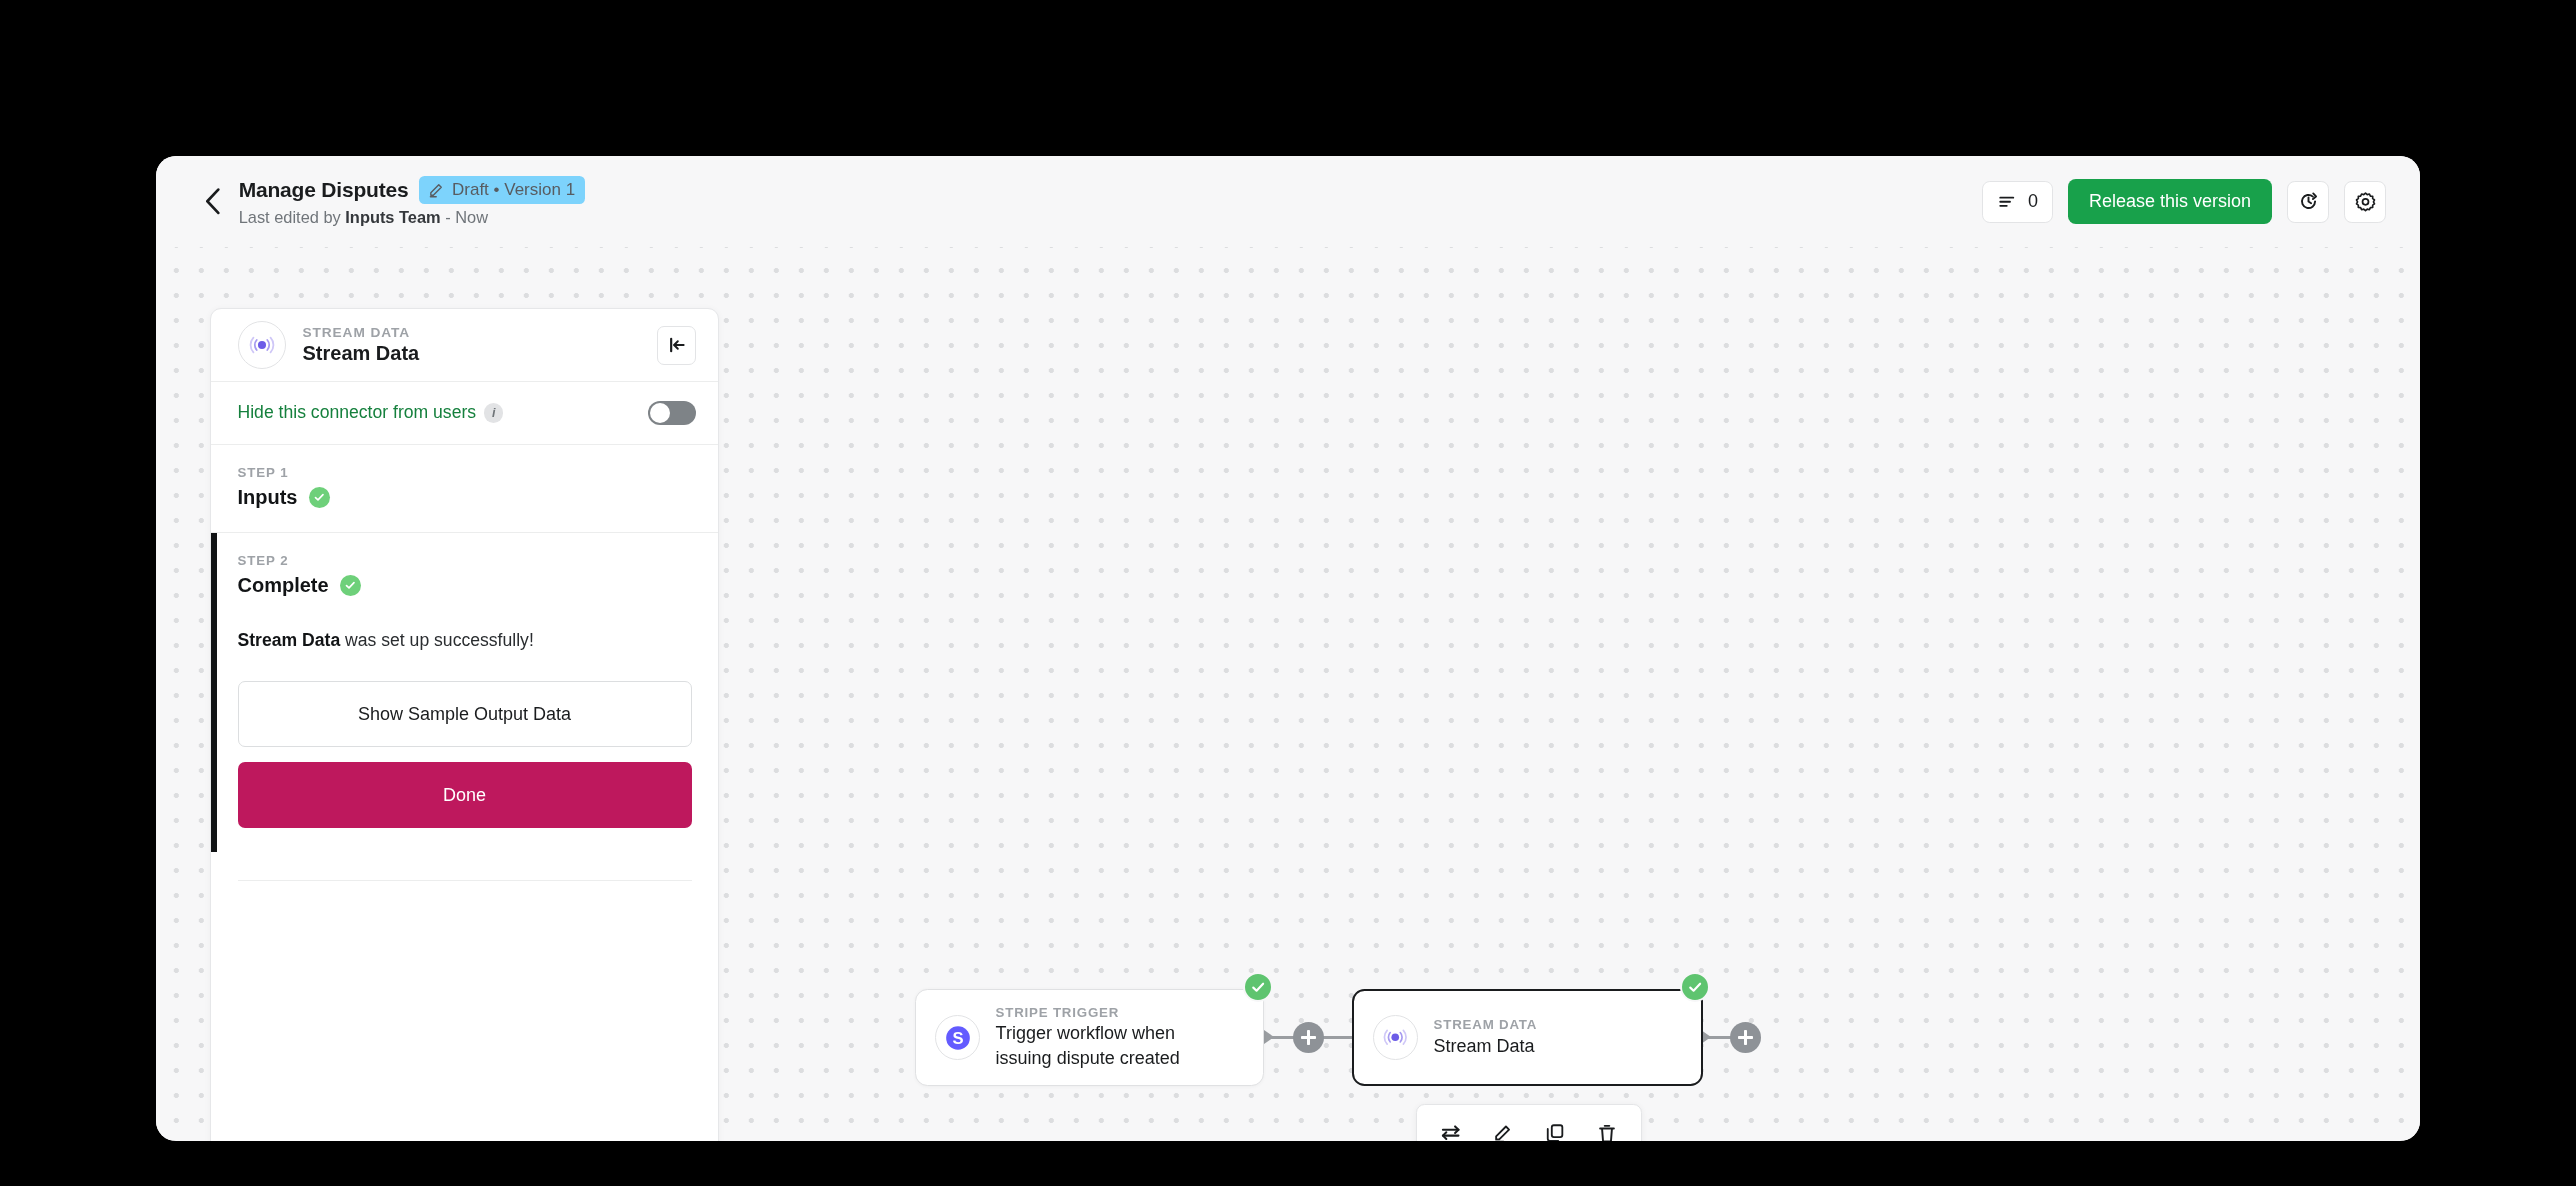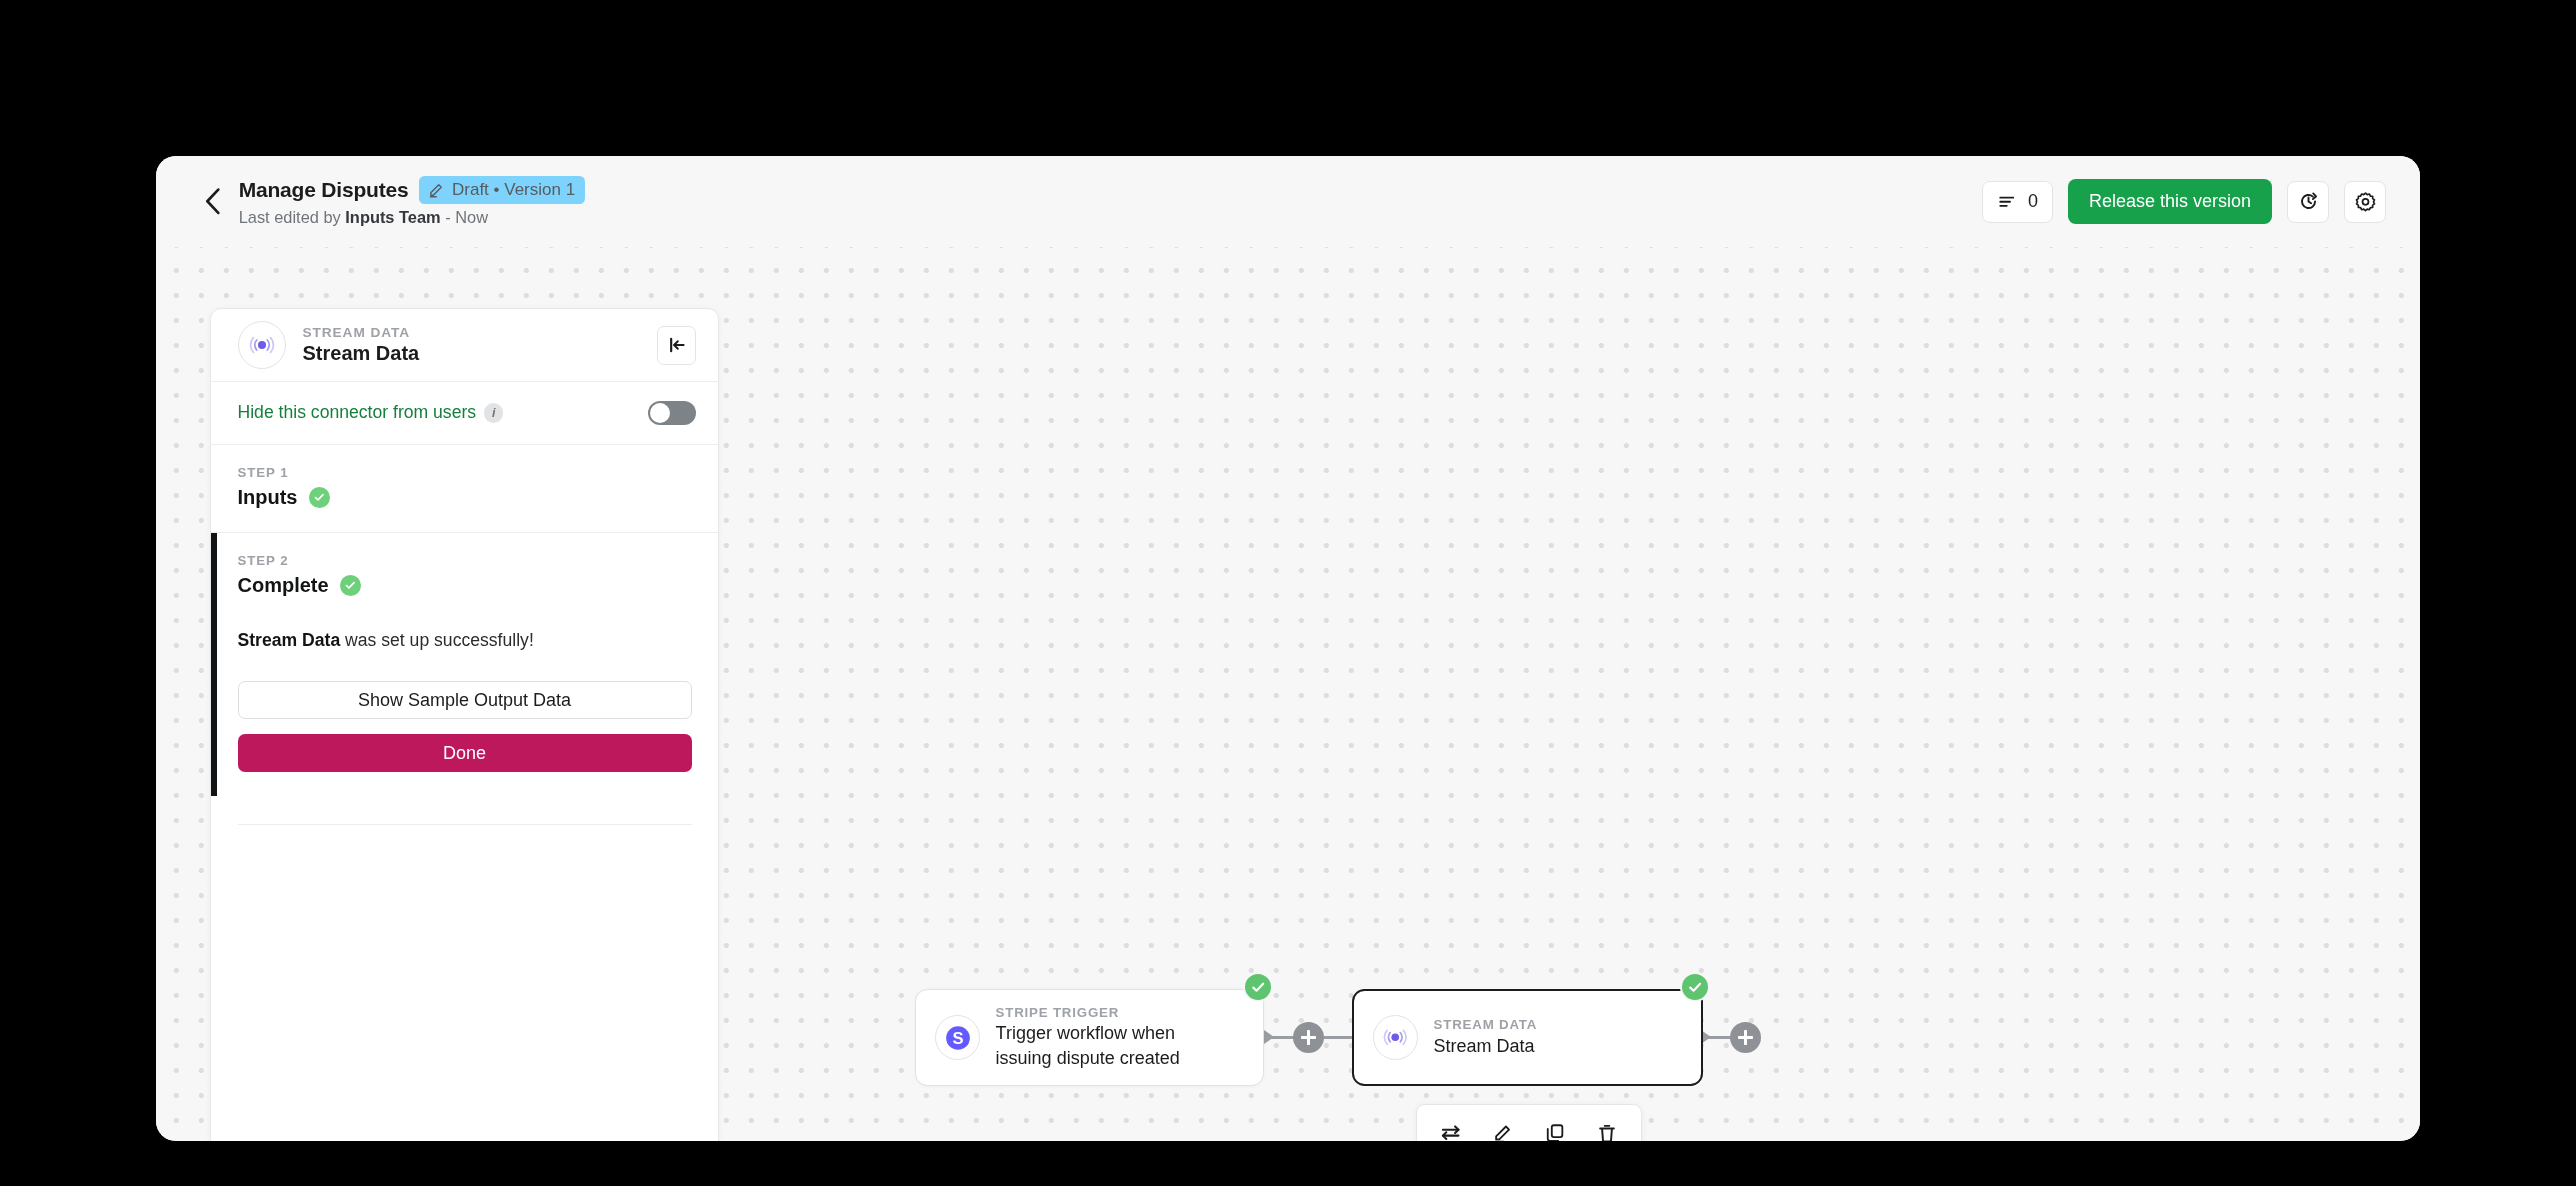--- a/index.html
+++ b/index.html
@@ -144,21 +144,21 @@
   .check-badge {
     width: 21px; height: 21px; border-radius: 50%; background: #6ed07a;
     display: flex; align-items: center; justify-content: center; flex: 0 0 auto;
   }
   #complete-message {
     font-size: 17.6px; color: #2a2d30; margin-top: 33px;
   }
   #complete-message b { font-weight: bold; color: #121416; }
 
   .panel-btn {
-    display: block; width: 100%; height: 38px; border-radius: 7px;
+    display: block; width: 100%; height: 66px; border-radius: 7px;
     font-family: inherit; font-size: 18px; cursor: pointer;
     display: flex; align-items: center; justify-content: center;
   }
   #show-sample-button {
     background: #ffffff; border: 0.8px solid #dcdee0; color: #1a1c1e;
     margin-top: 30px;
   }
   #done-button {
     background: #be185d; border: none; color: #ffffff;
     margin-top: 15px;

